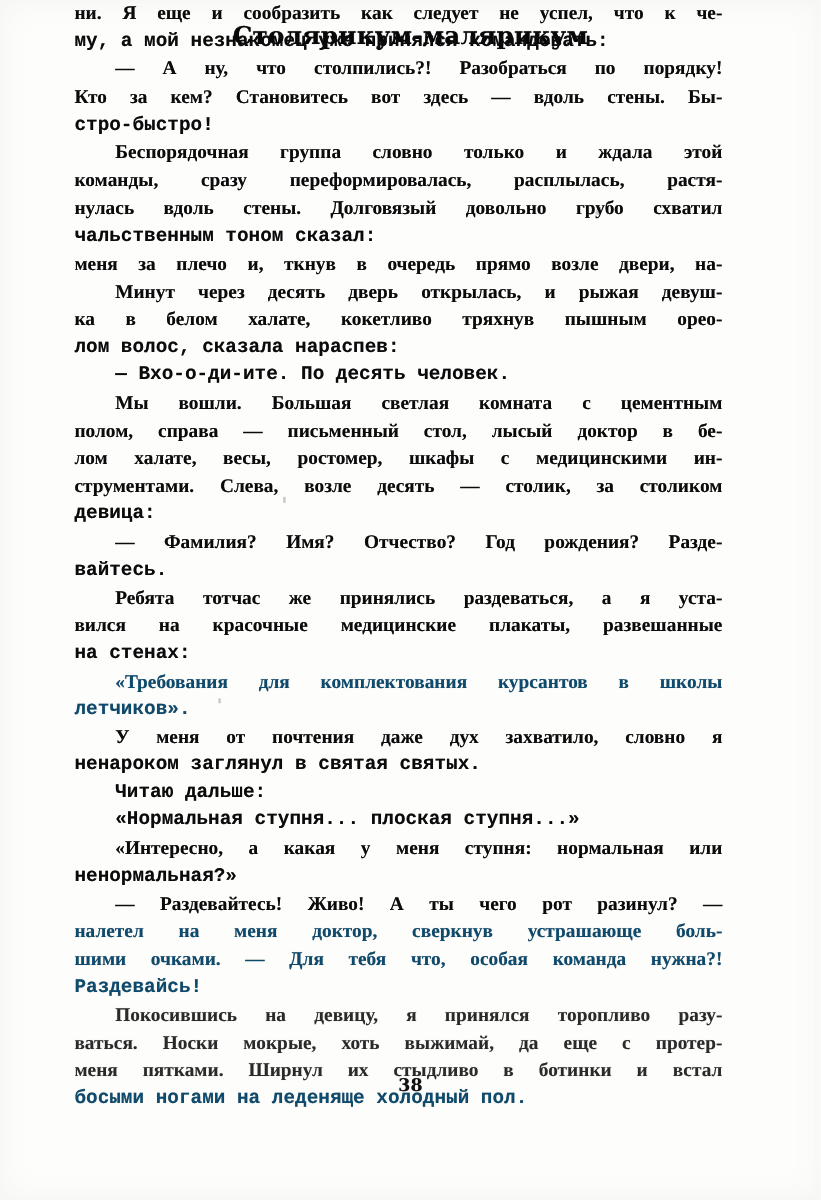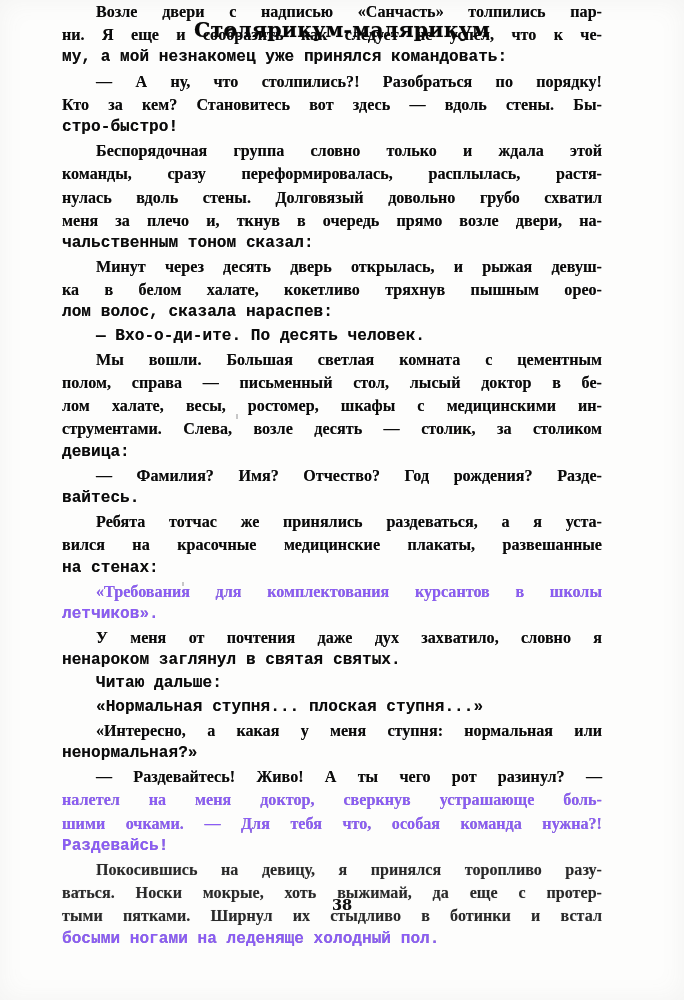--- a/index.html
+++ b/index.html
@@ -82,21 +82,21 @@
     text-align: left;
     text-align-last: left;
     font-family: Liberation Mono, monospace;
   }
   
   .ln.indent { text-indent: 34px; }
   .ln.indent.just { text-indent: 34px; }
 
   
   .ln.faint      { color: #2a2a2a; text-shadow: 0 0 0.7px rgba(0,0,0,0.30); }
-  .ln.faintish   { color: #8b5cf6; text-shadow: 0 0 0.6px rgba(0,0,0,0.40); }
+  .ln.faintish   { color: #0c4a6e; text-shadow: 0 0 0.6px rgba(0,0,0,0.40); }
 
   
   .folio {
     position: absolute;
     left: 0;
     right: 0;
     top: 896px;
     text-align: center;
     font-family: "DejaVu Serif", "Liberation Serif", serif;
     font-weight: 700;
@@ -120,35 +120,34 @@
 
   <span class="speck" style="left:497px;top:172px;width:3px;height:7px;transform:rotate(18deg);"></span>
   <span class="speck" style="left:236px;top:414px;width:2px;height:5px;"></span>
   <span class="speck" style="left:182px;top:582px;width:2px;height:4px;"></span>
 
   <h1 class="chapter-title">Столярикум-малярикум</h1>
 
   <div class="content">
 
   <p class="para">
-        <span class="ln indent just">Возле двери с надписью «Санчасть» толпились пар-</span>
         <span class="ln just">ни. Я еще и сообразить как следует не успел, что к че-</span>
         <span class="ln last">му, а мой незнакомец уже принялся командовать:</span>
       </p>
       <p class="para">
         <span class="ln indent just">— А ну, что столпились?! Разобраться по порядку!</span>
         <span class="ln just">Кто за кем? Становитесь вот здесь — вдоль стены. Бы-</span>
         <span class="ln last">стро-быстро!</span>
       </p>
       <p class="para">
         <span class="ln indent just">Беспорядочная группа словно только и ждала этой</span>
         <span class="ln just">команды, сразу переформировалась, расплылась, растя-</span>
         <span class="ln just">нулась вдоль стены. Долговязый довольно грубо схватил</span>
+        <span class="ln last">чальственным тоном сказал:</span>
         <span class="ln just">меня за плечо и, ткнув в очередь прямо возле двери, на-</span>
-        <span class="ln last">чальственным тоном сказал:</span>
       </p>
       <p class="para">
         <span class="ln indent just">Минут через десять дверь открылась, и рыжая девуш-</span>
         <span class="ln just">ка в белом халате, кокетливо тряхнув пышным орео-</span>
         <span class="ln last">лом волос, сказала нараспев:</span>
       </p>
       <p class="para">
         <span class="ln indent last">— Вхо-о-ди-ите. По десять человек.</span>
       </p>
       <p class="para">
@@ -187,19 +186,19 @@
       </p>
       <p class="para">
         <span class="ln indent just">— Раздевайтесь! Живо! А ты чего рот разинул? —</span>
         <span class="ln just faintish">налетел на меня доктор, сверкнув устрашающе боль-</span>
         <span class="ln just faintish">шими очками. — Для тебя что, особая команда нужна?!</span>
         <span class="ln last faintish">Раздевайсь!</span>
       </p>
       <p class="para">
         <span class="ln indent just faint">Покосившись на девицу, я принялся торопливо разу-</span>
         <span class="ln just faint">ваться. Носки мокрые, хоть выжимай, да еще с протер-</span>
-        <span class="ln just faint">тыми пятками. Ширнул их стыдливо в ботинки и встал</span>
+        <span class="ln just faint">меня пятками. Ширнул их стыдливо в ботинки и встал</span>
         <span class="ln last faintish">босыми ногами на леденяще холодный пол.</span>
       </p>
     </div>
 
   <div class="folio">38</div>
 </div>
 
 </body></html>

